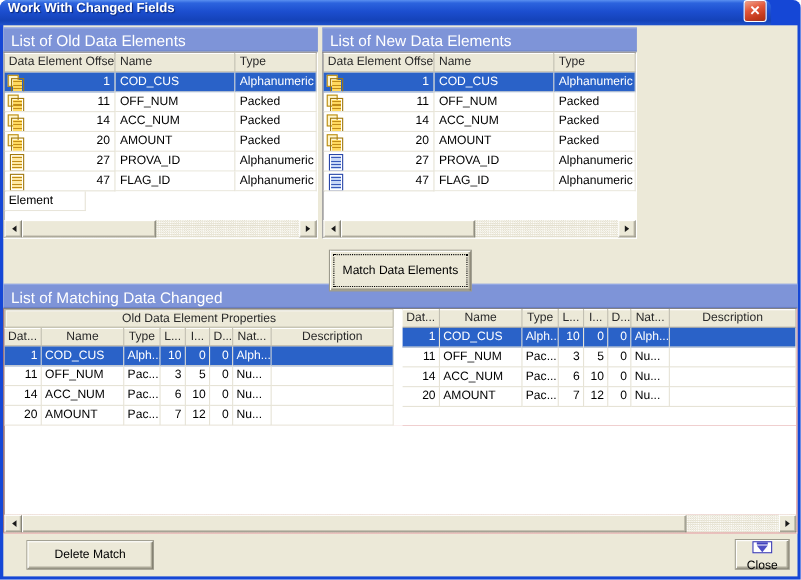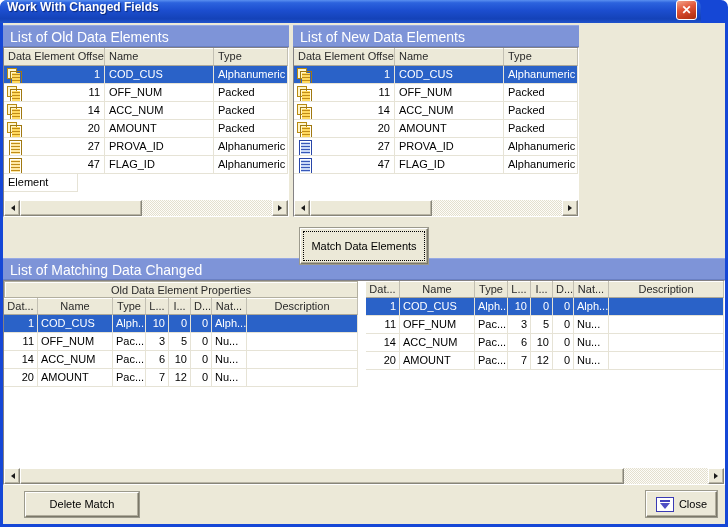--- a/index.html
+++ b/index.html
@@ -105,21 +105,21 @@
   .mdd{width:21px;flex:0 0 21px;}
   .mna{width:35px;flex:0 0 35px;}
   .mde{flex:1;}
   .num{text-align:right;}
   .m-filler{flex:1;background:#fff;}
 
   
   .bottom-bar{margin-top:6px;display:flex;align-items:center;padding:0 8px 0 22px;}
   .delete-btn{height:25px;width:114px;}
   .spacer{flex:1;}
-  .close-button{height:26px;display:flex;align-items:center;gap:5px;padding:0 9px;}
+  .close-button{height:26px;display:flex;align-items:center;gap:5px;padding:0 9px;flex-direction:column;}
   .close-glyph{width:18px;height:15px;background:#fff;border:1px solid #3A3AB4;display:flex;flex-direction:column;
     align-items:center;justify-content:center;}
   .close-glyph::before{content:"";width:10px;height:2px;background:#4343BE;margin-bottom:1px;}
   .close-glyph::after{content:"";width:0;height:0;border:5px solid transparent;border-top:6px solid #4E4EC4;border-bottom:none;}
 </style>
 </head>
 <body>
 
 <div class="window">
 

